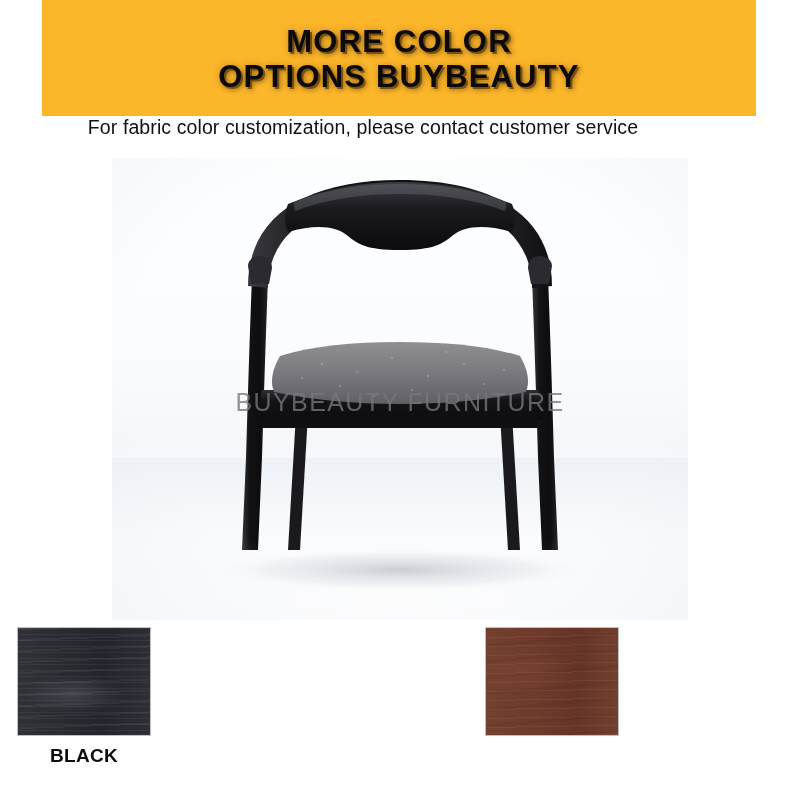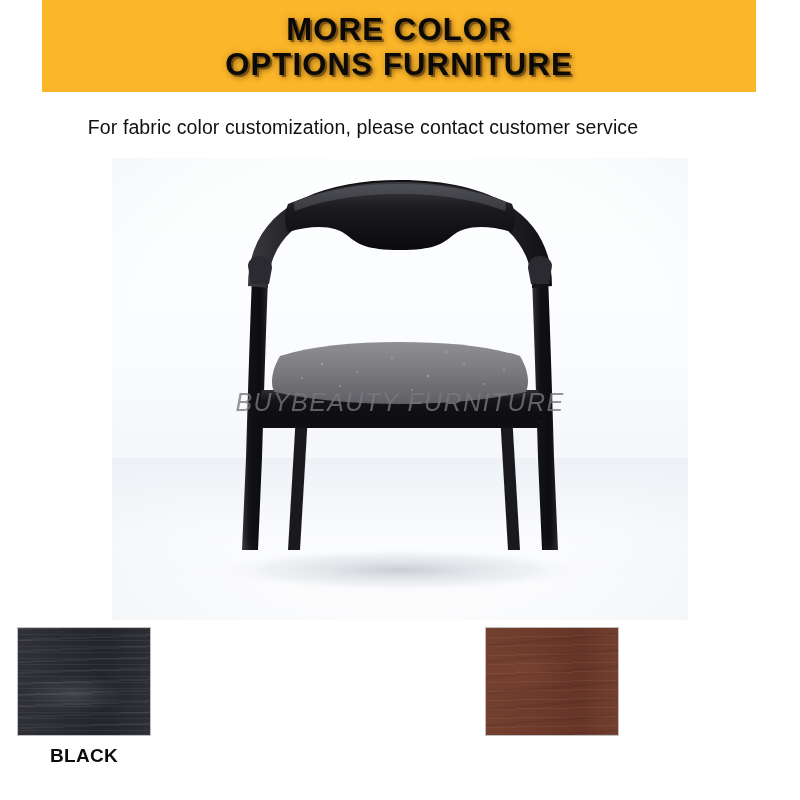--- a/index.html
+++ b/index.html
@@ -15,21 +15,21 @@
     font-family: "Liberation Sans", sans-serif;
     -webkit-font-smoothing: antialiased;
   }
 
   
   #banner {
     position: absolute;
     left: 42px;
     top: 0px;
     width: 714px;
-    height: 92px;
+    height: 116px;
     background: #fcb62a;
     display: flex;
     flex-direction: column;
     align-items: center;
     justify-content: center;
     box-sizing: border-box;
     padding-top: 2px;
   }
   .banner-line {
     color: #0b0a08;
@@ -107,21 +107,20 @@
     top: 388px;
     width: 800px;
     text-align: center;
     font-family: "Liberation Sans", sans-serif;
     font-size: 25px;
     font-weight: 400;
     letter-spacing: 1.4px;
     color: rgba(120,120,124,0.78);
     white-space: nowrap;
     pointer-events: none;
-    font-style: italic;
   }
 
   
   #swatch-row {
     position: absolute;
     left: 0;
     top: 628px;
     width: 800px;
     height: 150px;
   }
@@ -150,21 +149,21 @@
     font-weight: 700;
     color: #0d0d0d;
     letter-spacing: 0.3px;
   }
 </style>
 </head>
 <body>
 
 <div id="banner">
   <div class="banner-line" id="banner-line-1">MORE COLOR</div>
-  <div class="banner-line" id="banner-line-2">OPTIONS FURNITURE</div>
+  <div class="banner-line" id="banner-line-2">OPTIONS BUYBEAUTY</div>
 </div>
 
 <div id="subtitle">For fabric color customization, please contact customer service</div>
 
 <div id="photo">
   <div id="photo-floor"></div>
 
   <svg id="chair-svg" viewBox="0 0 576 462" preserveAspectRatio="none">
     <defs>
       <linearGradient id="woodDark" x1="0" y1="0" x2="1" y2="0">

